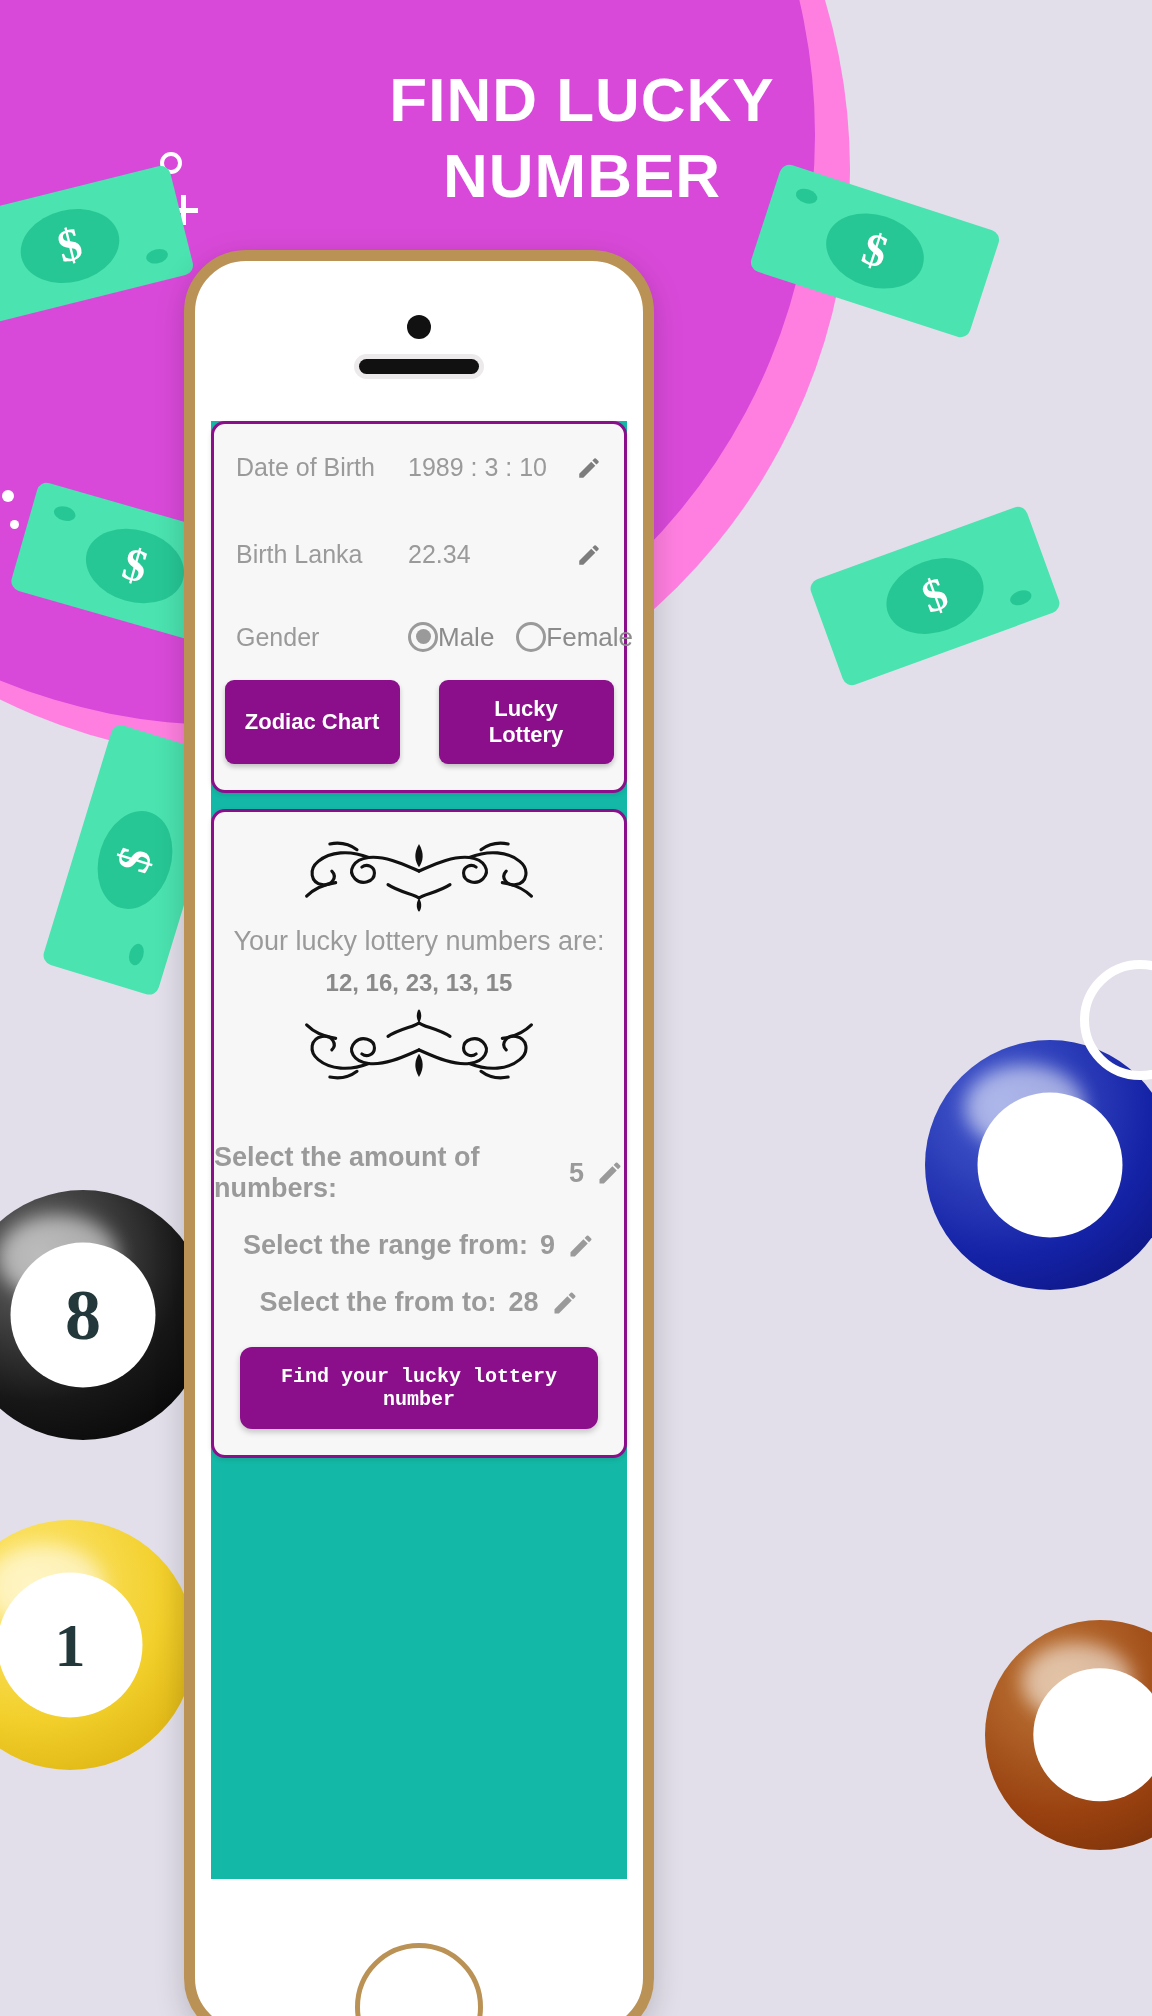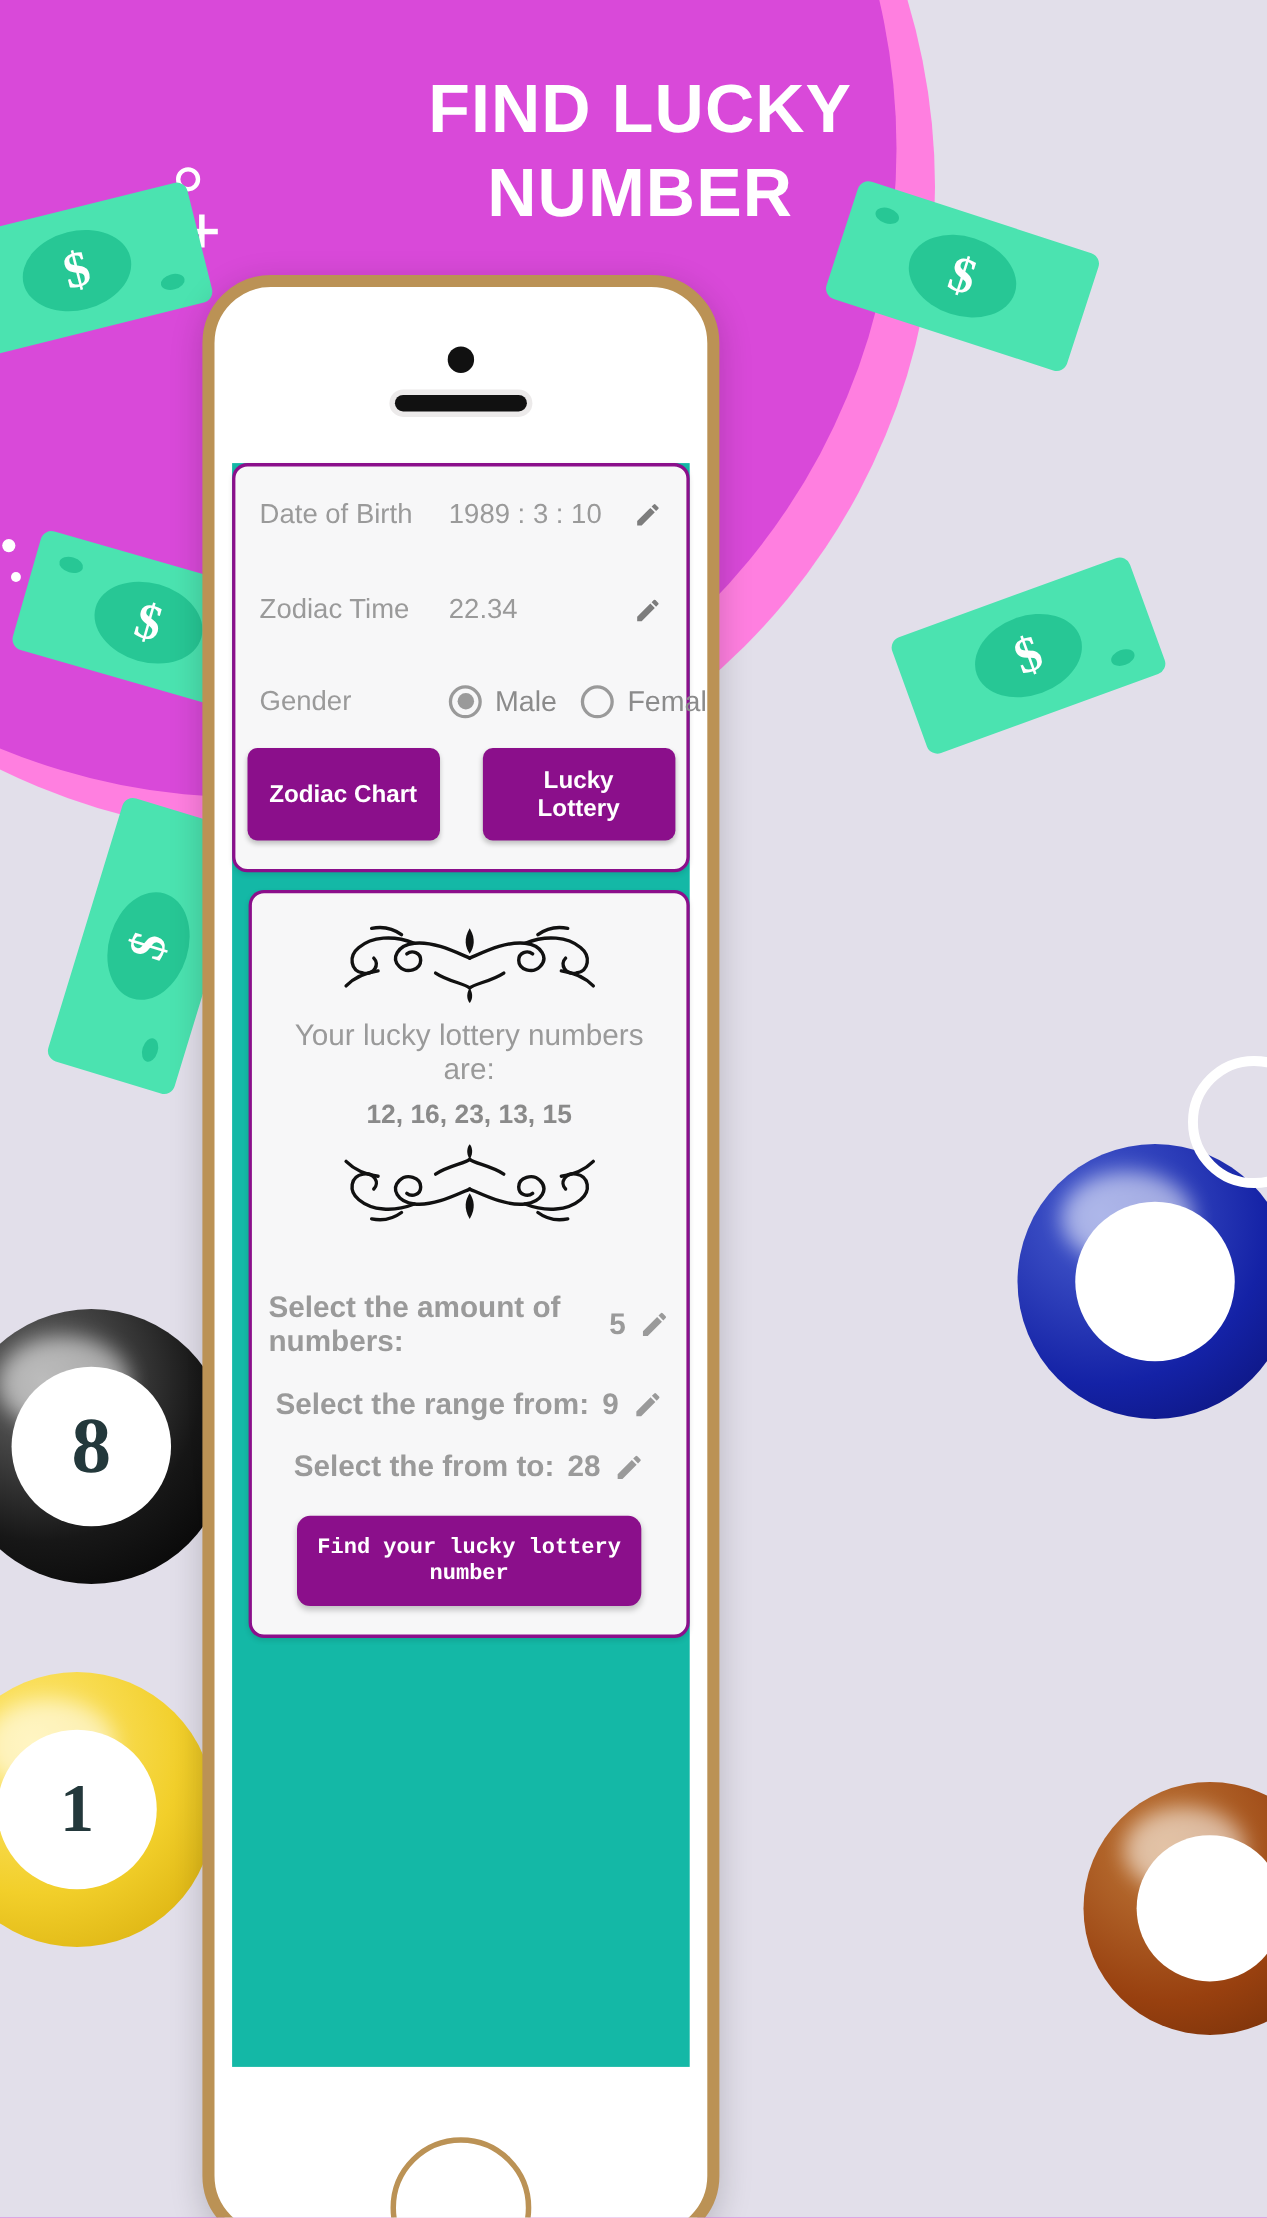--- a/index.html
+++ b/index.html
@@ -225,21 +225,21 @@
   }
   .pencil {
     width:26px; height:26px;
     flex:0 0 26px;
     position:relative;
   }
   .pencil svg { width:100%; height:100%; display:block; }
 
   .gender-row { height:78px; }
   .radio-group { display:flex; align-items:center; gap:22px; flex:1; }
-  .radio { display:flex; align-items:flex-end; gap:12px; }
+  .radio { display:flex; align-items:flex-start; gap:0; }
   .radio .circ {
     width:30px; height:30px; border-radius:50%;
     border:3px solid #9a9a9a;
     display:flex; align-items:center; justify-content:center;
   }
   .radio .circ .dot {
     width:15px; height:15px; border-radius:50%;
     background:#9a9a9a;
   }
   .radio .rlabel { color:#8b8b8b; font-size:26px; }
@@ -256,21 +256,21 @@
     font-size:22px;
     font-weight:bold;
     padding:16px 20px;
     min-width:175px;
     box-shadow:0 3px 5px rgba(0,0,0,.22);
     cursor:pointer;
     font-family:"Liberation Sans", sans-serif;
   }
 
   
-  .result-card { padding:14px 15px 22px;margin-left:15px; }
+  .result-card { padding:14px 0 22px; }
   .flourish {
     display:block;
     margin:0 auto;
     width:310px; height:92px;
   }
   .result-line {
     text-align:center;
     color:#9a9a9a;
     font-size:27px;
     margin:8px 0 4px;
@@ -382,21 +382,21 @@
           <span class="flabel">Date of Birth</span>
           <span class="fvalue">1989 : 3 : 10</span>
           <span class="pencil">
             <svg viewBox="0 0 24 24" fill="#7d7d7d">
                 <path d="M3 17.25V21h3.75L17.8 9.94l-3.75-3.75L3 17.25zM20.7 7.04a1 1 0 0 0 0-1.41l-2.34-2.34a1 1 0 0 0-1.41 0l-1.83 1.83 3.75 3.75 1.83-1.83z"></path>
               </svg>
           </span>
         </div>
 
         <div class="frow">
-          <span class="flabel">Zodiac Time</span>
+          <span class="flabel">Birth Lanka</span>
           <span class="fvalue">22.34</span>
           <span class="pencil">
             <svg viewBox="0 0 24 24" fill="#7d7d7d">
                 <path d="M3 17.25V21h3.75L17.8 9.94l-3.75-3.75L3 17.25zM20.7 7.04a1 1 0 0 0 0-1.41l-2.34-2.34a1 1 0 0 0-1.41 0l-1.83 1.83 3.75 3.75 1.83-1.83z"></path>
               </svg>
           </span>
         </div>
 
 
         <div class="frow gender-row">

